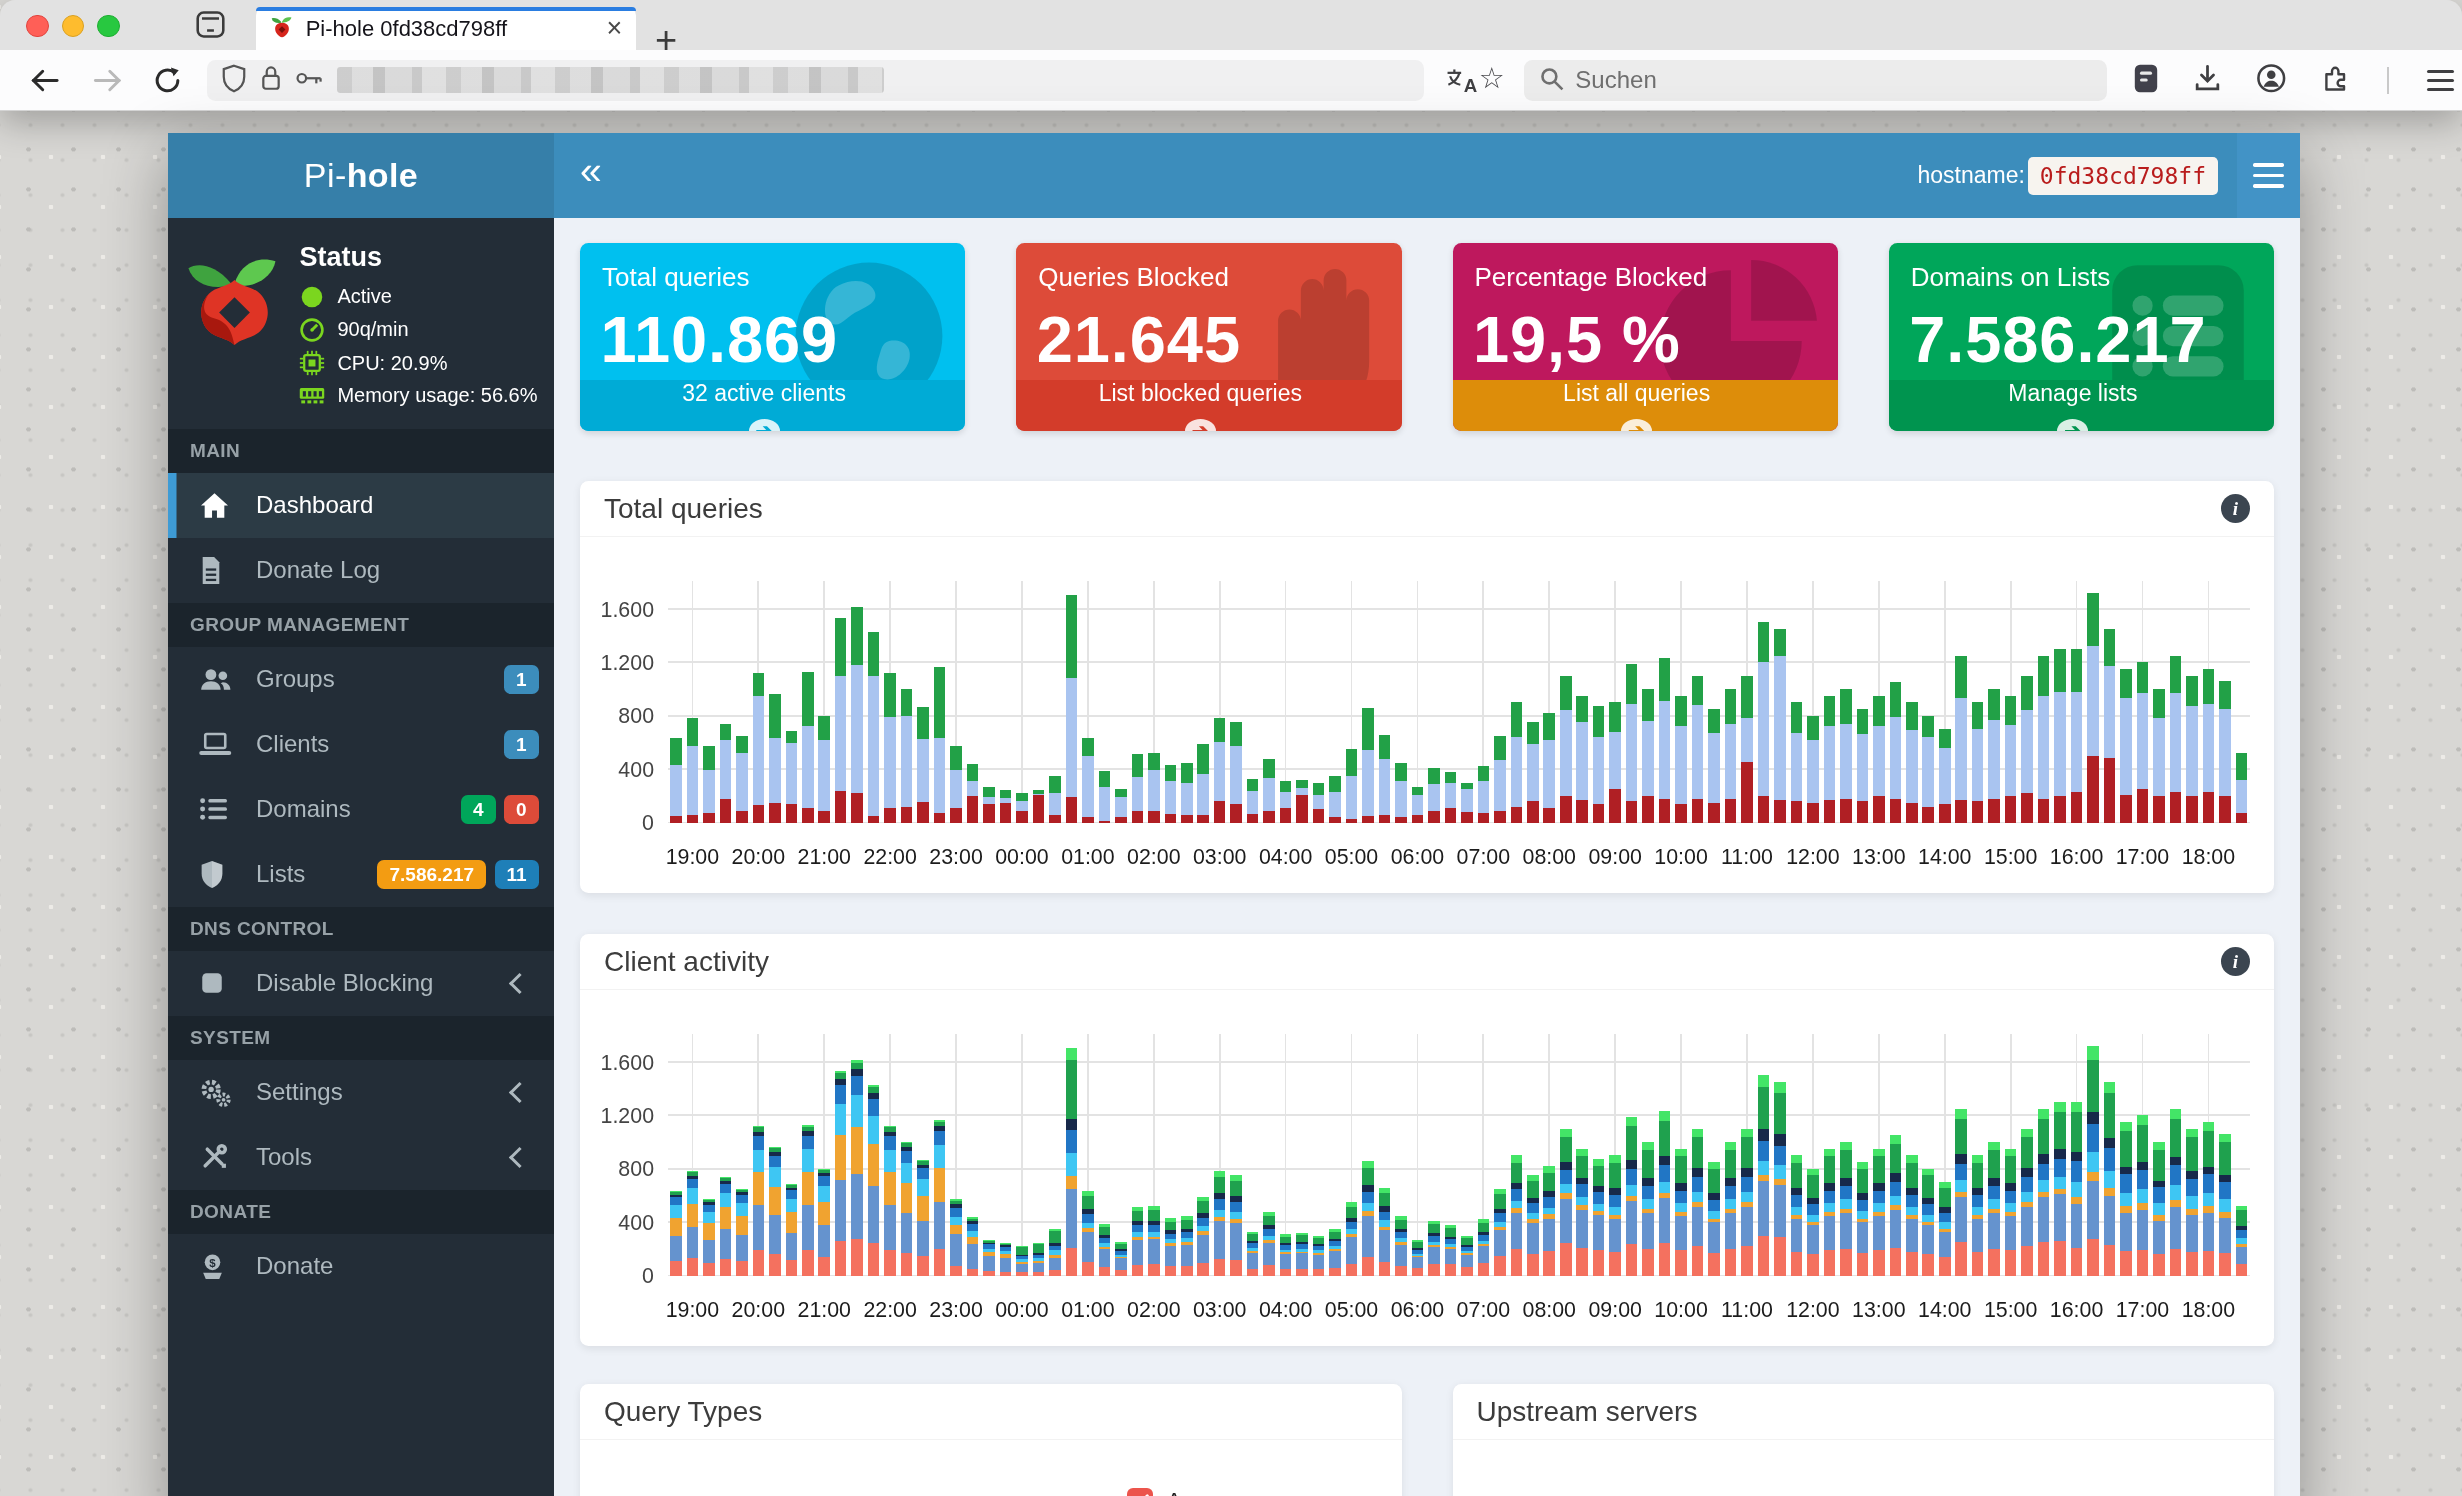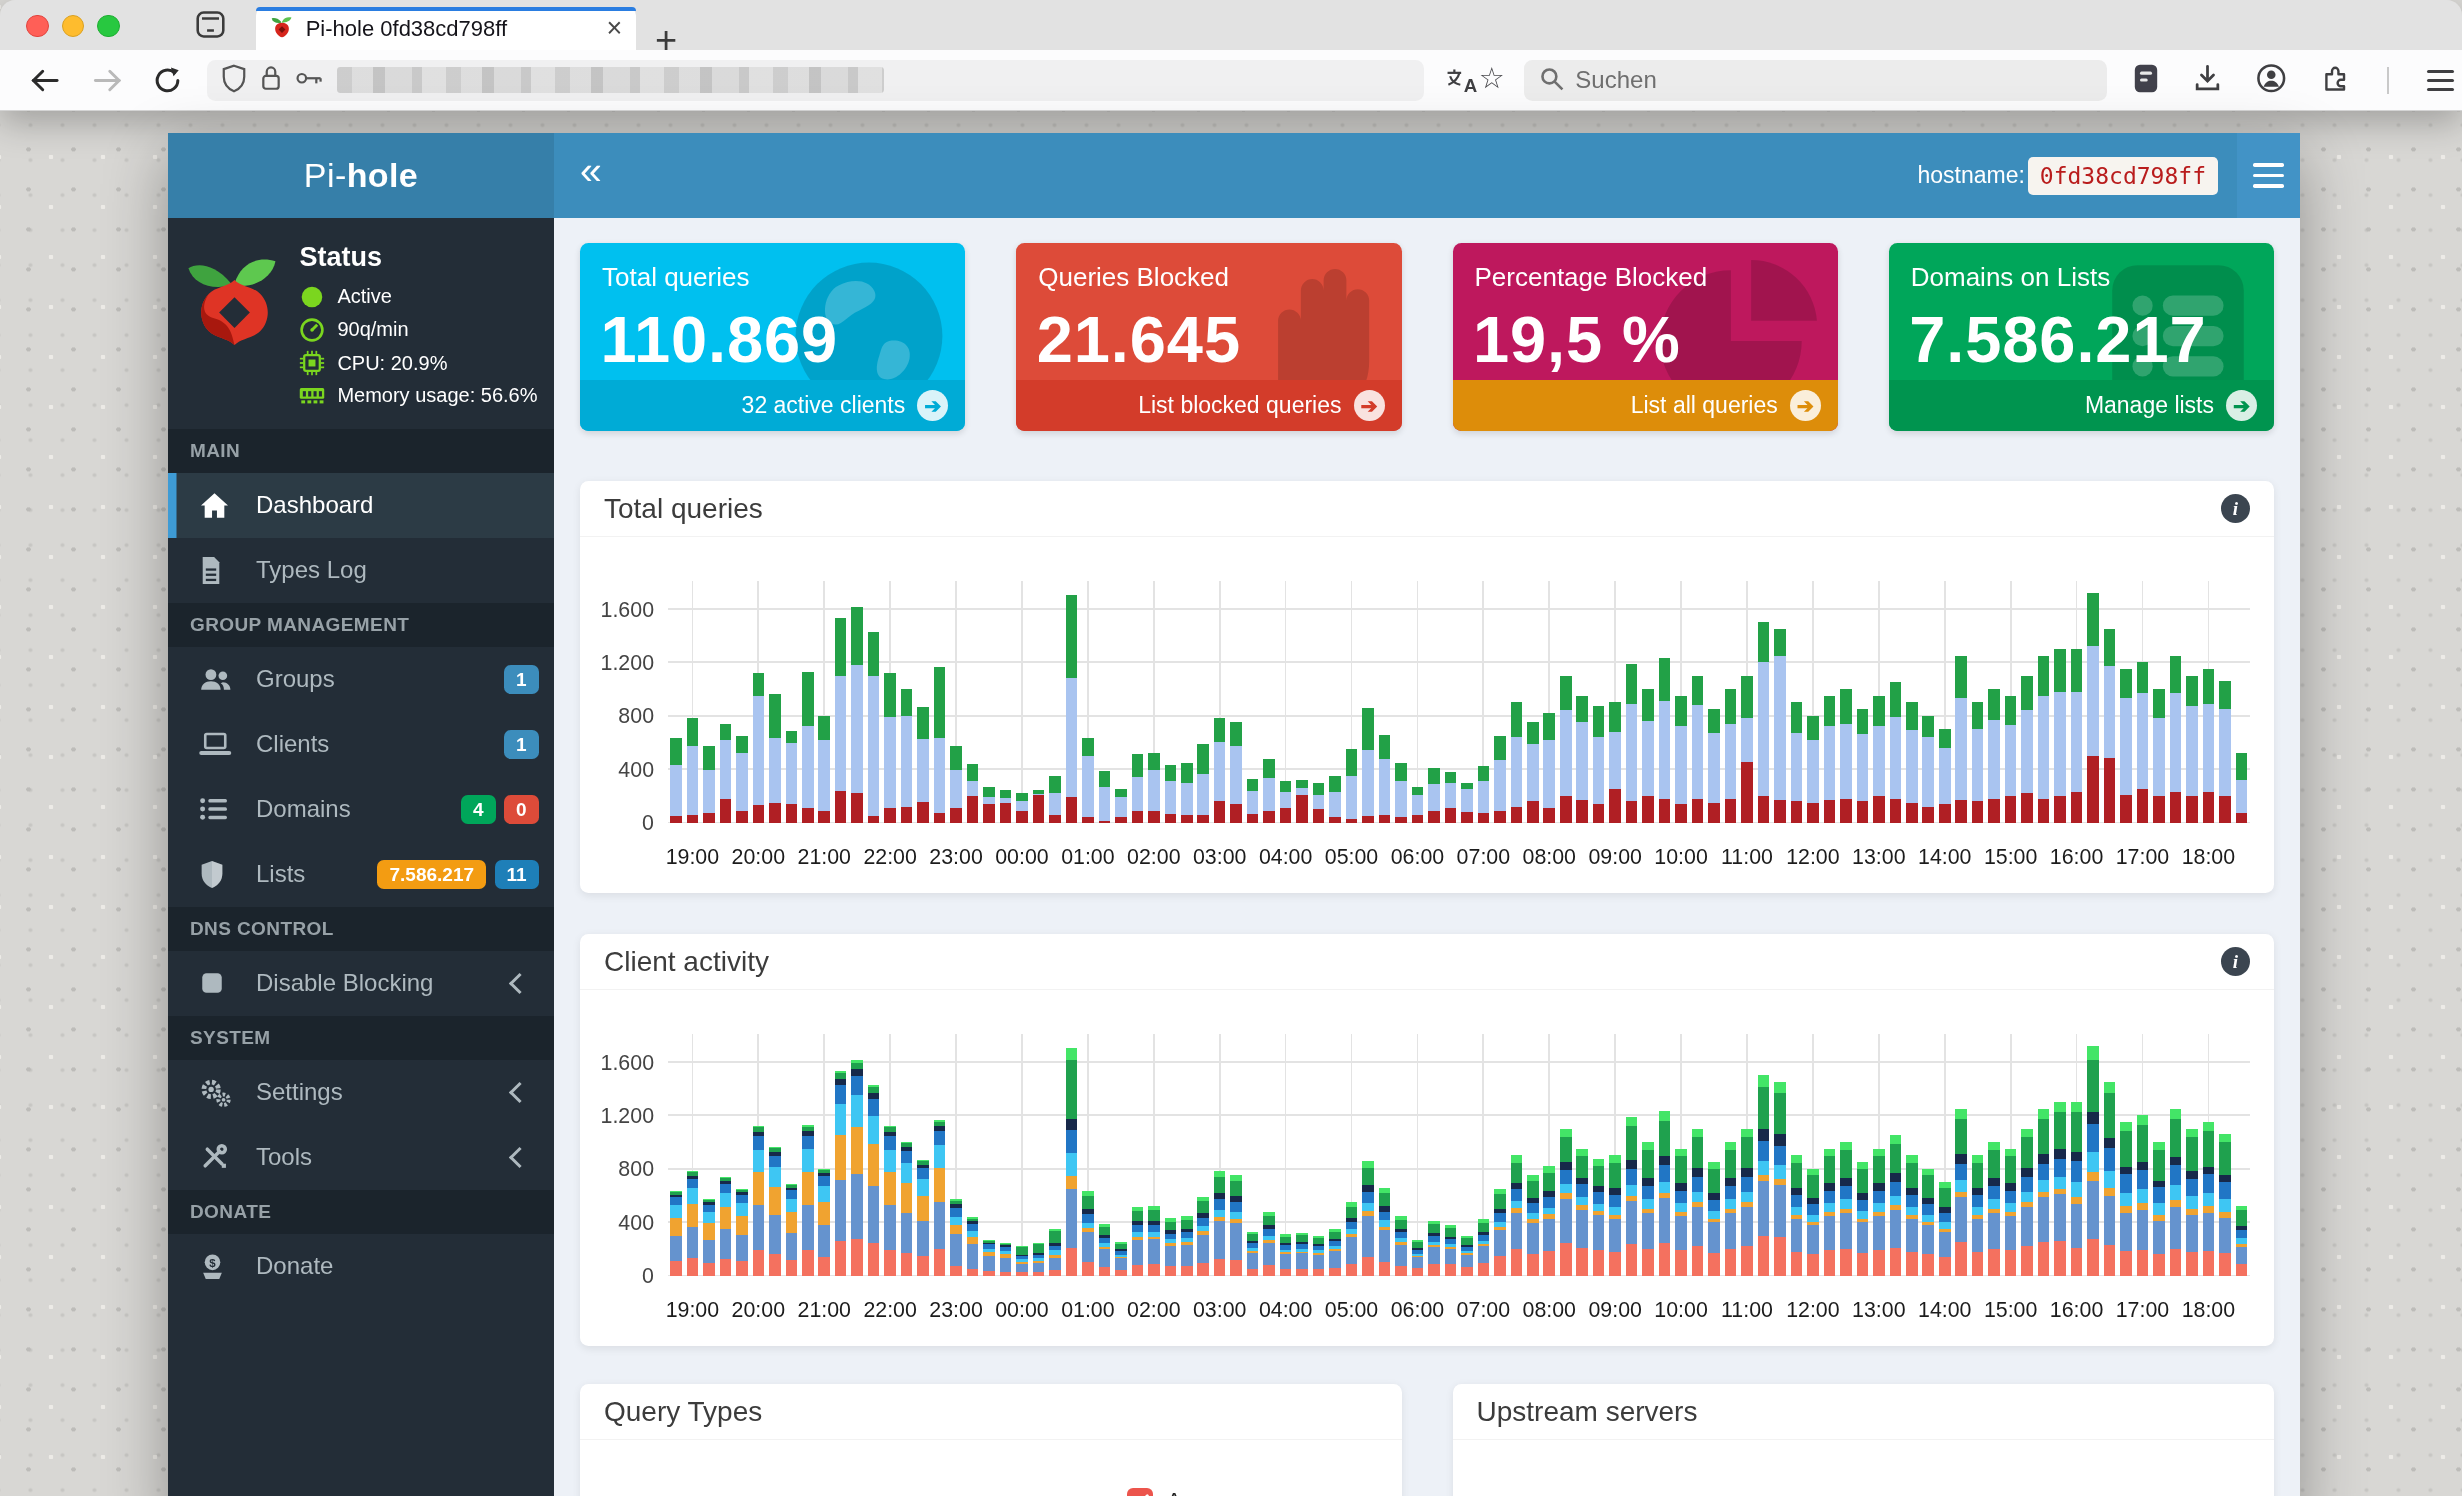--- a/index.html
+++ b/index.html
@@ -64,21 +64,21 @@
   .badges{margin-left:auto;display:flex;gap:8.5px;}
   .badge{font-size:19px;font-weight:bold;color:#fff;padding:5.1px 12px;border-radius:6.8px;line-height:1;}
   .chev{margin-left:auto;width:12px;height:12px;border-left:3.4px solid #aeb9bf;border-bottom:3.4px solid #aeb9bf;transform:rotate(45deg);margin-right:12px;}
   
   .content{flex:1;background:#edf1f7;padding:25px 26px;overflow:hidden;}
   .cards{display:flex;gap:51px;}
   .card{flex:1;height:188px;border-radius:8.5px;position:relative;overflow:hidden;color:#fff;box-shadow:0 2.6px 6.8px rgba(0,0,0,.12);}
   .card-title{font-size:26px;margin:19px 0 0 22px;position:relative;z-index:2;}
   .card-value{font-size:65px;font-weight:bold;margin:8.5px 0 0 20.5px;position:relative;z-index:2;letter-spacing:0.9px;}
   .card-icon{position:absolute;right:15.4px;top:12px;z-index:1;opacity:.95;}
-  .card-footer{position:absolute;left:0;right:0;bottom:0;height:51px;display:flex;align-items:center;justify-content:flex-end;gap:12px;padding-right:17px;font-size:23px;z-index:3;}
+  .card-footer{position:absolute;left:0;right:0;bottom:0;height:51px;display:flex;align-items:center;gap:12px;padding-right:17px;font-size:23px;z-index:3;flex-direction:column;}
   .arrow-circ{width:31px;height:31px;border-radius:50%;background:rgba(255,255,255,.85);display:flex;align-items:center;justify-content:center;font-size:20.5px;font-weight:bold;}
   .panel{background:#fff;border-radius:8.5px;box-shadow:0 2.6px 8.5px rgba(0,0,0,.08);}
   .panel-header{height:55px;display:flex;align-items:center;padding:0 24px;border-bottom:1.7px solid #f2f2f2;}
   .panel-title{font-size:28px;color:#3c3c3c;}
   .info-btn{margin-left:auto;width:29px;height:29px;border-radius:50%;background:#3b4550;color:#fff;display:flex;align-items:center;justify-content:center;font-size:19px;font-weight:bold;font-family:"Liberation Serif",serif;font-style:italic;}
   #panel-total{margin-top:50px;height:412px;}
   #panel-client{margin-top:41px;height:412px;}
   .panel-chart-body{padding:0 19px;}
   .bottom-row{margin-top:38px;display:flex;gap:51px;}
   .bottom-panel{flex:1;height:368px;position:relative;}
@@ -332,21 +332,21 @@
               <span class="iwrap">
                 <svg width="24" height="29" viewBox="0 0 22 28">
                   <path d="M3 1 h11 l5 5 v21 H3 Z" fill="#aeb9bf"></path>
                   <g fill="#232d37">
                     <rect x="6" y="12" width="10" height="2.2"></rect>
                     <rect x="6" y="17" width="10" height="2.2"></rect>
                     <rect x="6" y="22" width="10" height="2.2"></rect>
                   </g>
                 </svg>
               </span>
-              <span>Types Log</span>
+              <span>Donate Log</span>
             </div>
             <div class="sec-header">GROUP MANAGEMENT</div>
             <div class="sitem">
               <span class="iwrap">
                 <svg width="32.5" height="26" viewBox="0 0 30 24">
                   <circle cx="11" cy="8" r="5" fill="#aeb9bf"></circle>
                   <path d="M2 22 c0-5 4-8 9-8 s9 3 9 8 Z" fill="#aeb9bf"></path>
                   <circle cx="22" cy="9" r="4" fill="#aeb9bf"></circle>
                   <path d="M22 15 c4 0 7 3 7 7 h-6 c0-3-1-5-3-6 Z" fill="#aeb9bf"></path>
                 </svg>

